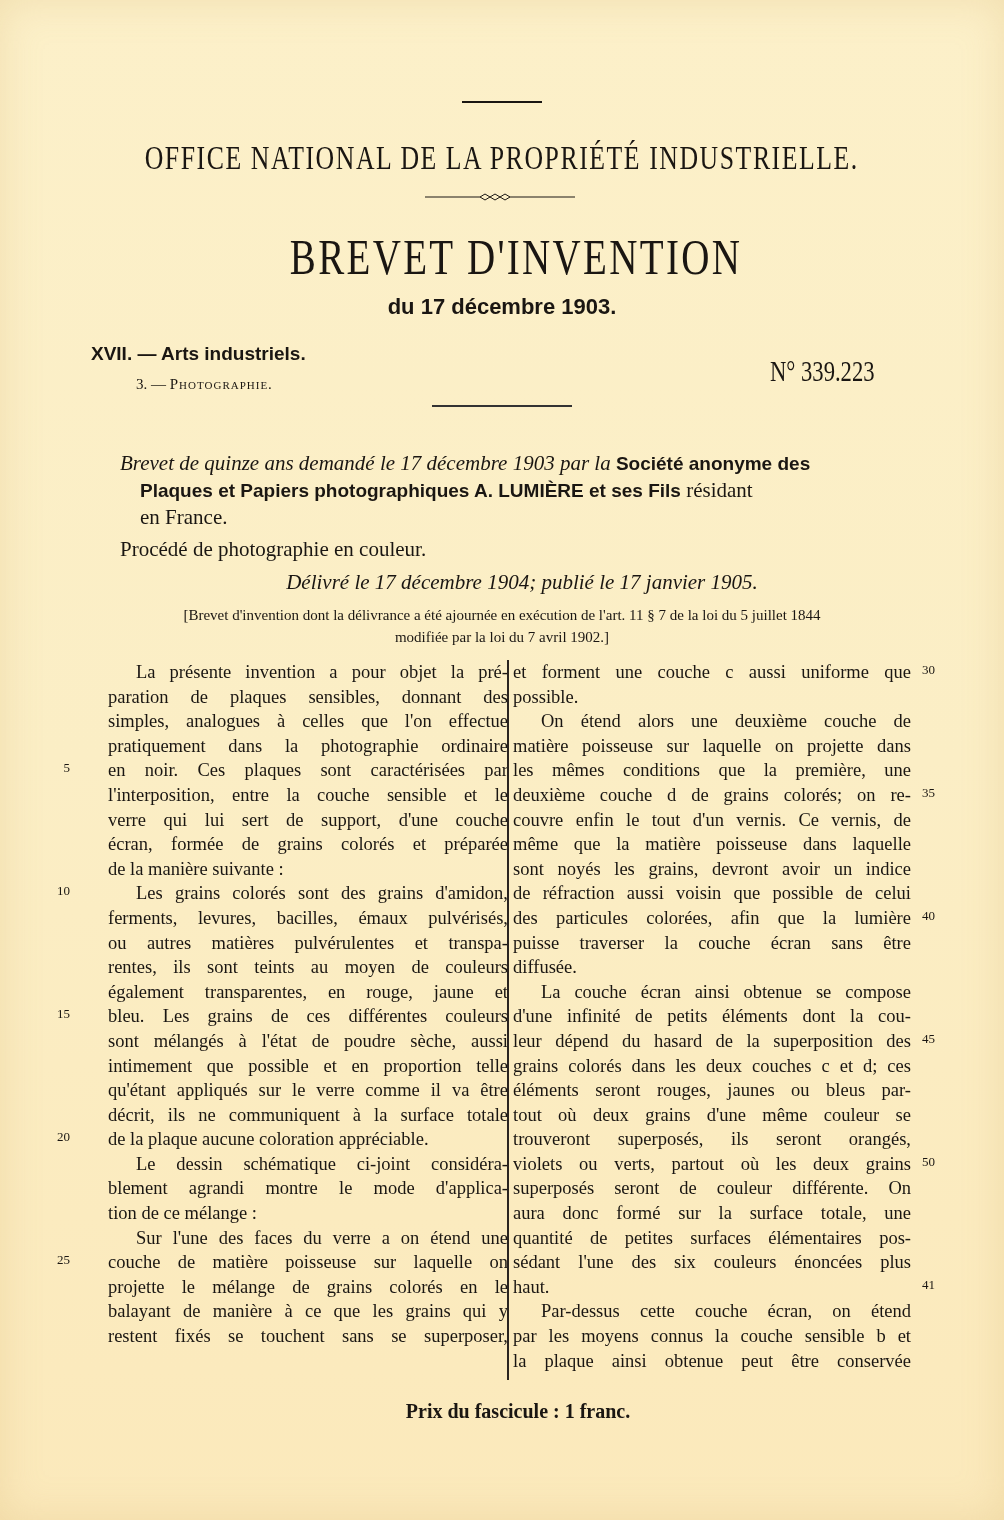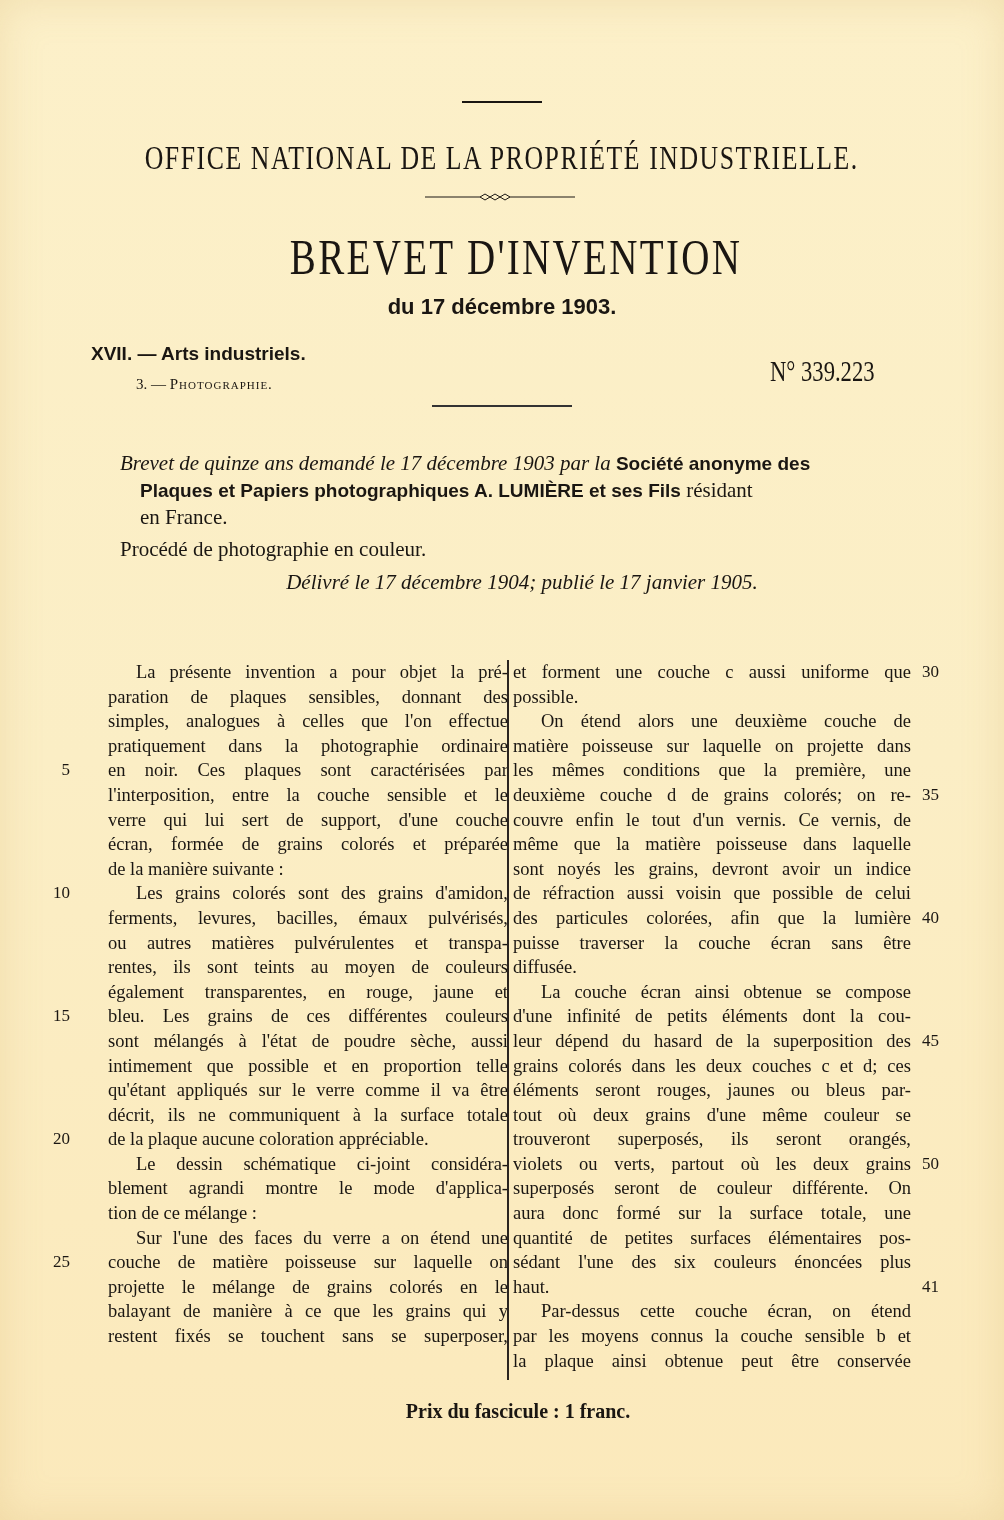--- a/index.html
+++ b/index.html
@@ -34,21 +34,21 @@
     .p2 { top: 536px; }
     .deliv { top: 570px; font-style: italic; font-size: 21px; padding-left: 40px; }
     .note { top: 604px; font-size: 15px; line-height: 22px; }
     .col { top: 660px; width: 400px; font-size: 18.5px; line-height: 24.6px; text-align: justify; }
     .col .line { display: block; text-align-last: justify; white-space: nowrap; height: 24.6px; }
     .col .line.last { text-align-last: left; }
     .col .line.ind { padding-left: 28px; }
     .col-left { left: 108px; }
     .col-right { left: 513px; width: 398px; }
     .divider { left: 507px; top: 660px; width: 1.5px; height: 720px; background: #2a2420; }
-    .ln { font-size: 17px; }
+    .ln { font-size: 13px; }
     .ln-l { left: 40px; width: 30px; text-align: right; }
     .ln-r { left: 922px; }
     .price { top: 1400px; font-family: "Liberation Serif", serif; font-weight: bold; font-size: 20px; margin-left: 32px; }
   </style>
 </head>
 <body>
 
 <div class="page">
 
   <div class="abs rule1"></div>
@@ -91,20 +91,24 @@
       <span class="b">Plaques et Papiers photographiques A. LUMIÈRE et ses Fils</span>
       <span>résidant</span>
     </span>
     <span class="indent">en France.</span>
   </div>
 
   <div class="abs para p2">Procédé de photographie en couleur.</div>
 
   <div class="abs center deliv">Délivré le 17 décembre 1904; publié le 17 janvier 1905.</div>
 
+  <div class="abs center note">
+    <div>[Brevet d'invention dont la délivrance a été ajournée en exécution de l'art. 11 § 7 de la loi du 5 juillet 1844</div>
+    <div>modifiée par la loi du 7 avril 1902.]</div>
+  </div>
 
   <div class="abs col col-left" id="col-left">
       <span class="line ind">La présente invention a pour objet la pré-</span>
       <span class="line">paration de plaques sensibles, donnant des</span>
       <span class="line">simples, analogues à celles que l'on effectue</span>
       <span class="line">pratiquement dans la photographie ordinaire</span>
       <span class="line">en noir. Ces plaques sont caractérisées par</span>
       <span class="line">l'interposition, entre la couche sensible et le</span>
       <span class="line">verre qui lui sert de support, d'une couche</span>
       <span class="line">écran, formée de grains colorés et préparée</span>

